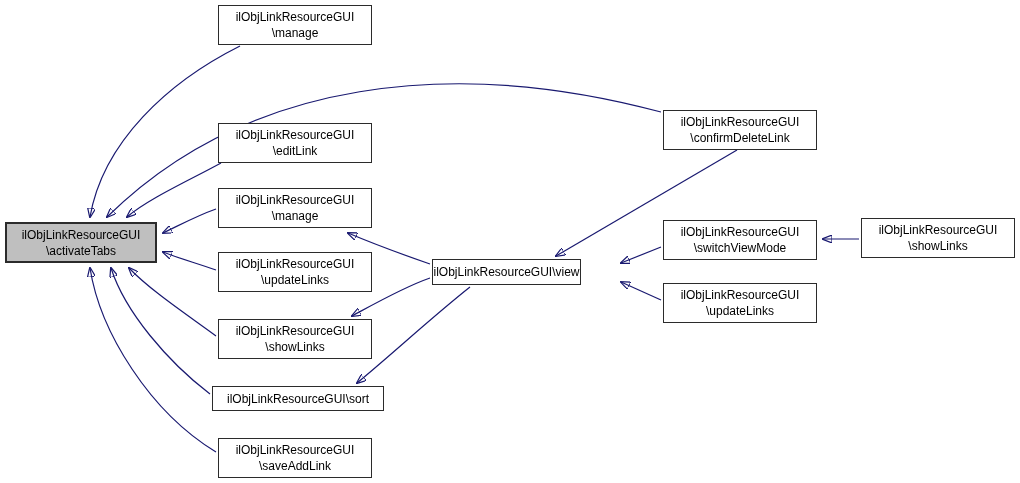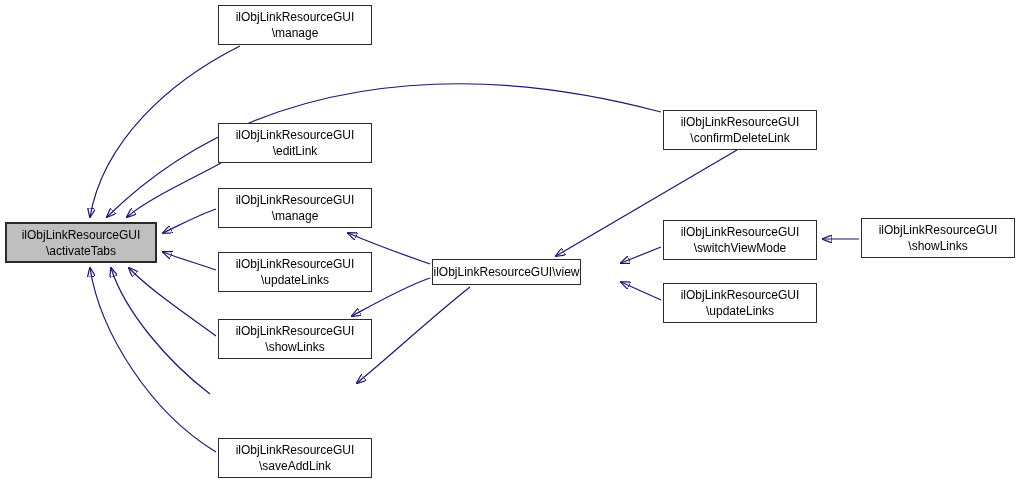--- a/index.html
+++ b/index.html
@@ -89,20 +89,23 @@
   <div class="node" style="left:218px; top:252px; width:154px; height:40px;">
     <span>ilObjLinkResourceGUI</span>
     <span>\updateLinks</span>
   </div>
 
   <div class="node" style="left:218px; top:319px; width:154px; height:40px;">
     <span>ilObjLinkResourceGUI</span>
     <span>\showLinks</span>
   </div>
 
+  <div class="node" style="left:212px; top:386px; width:172px; height:25px;">
+    <span>ilObjLinkResourceGUI\sort</span>
+  </div>
 
   <div class="node" style="left:218px; top:438px; width:154px; height:40px;">
     <span>ilObjLinkResourceGUI</span>
     <span>\saveAddLink</span>
   </div>
 
   <div class="node" style="left:432px; top:259px; width:149px; height:26px;">
     <span>ilObjLinkResourceGUI\view</span>
   </div>
 

